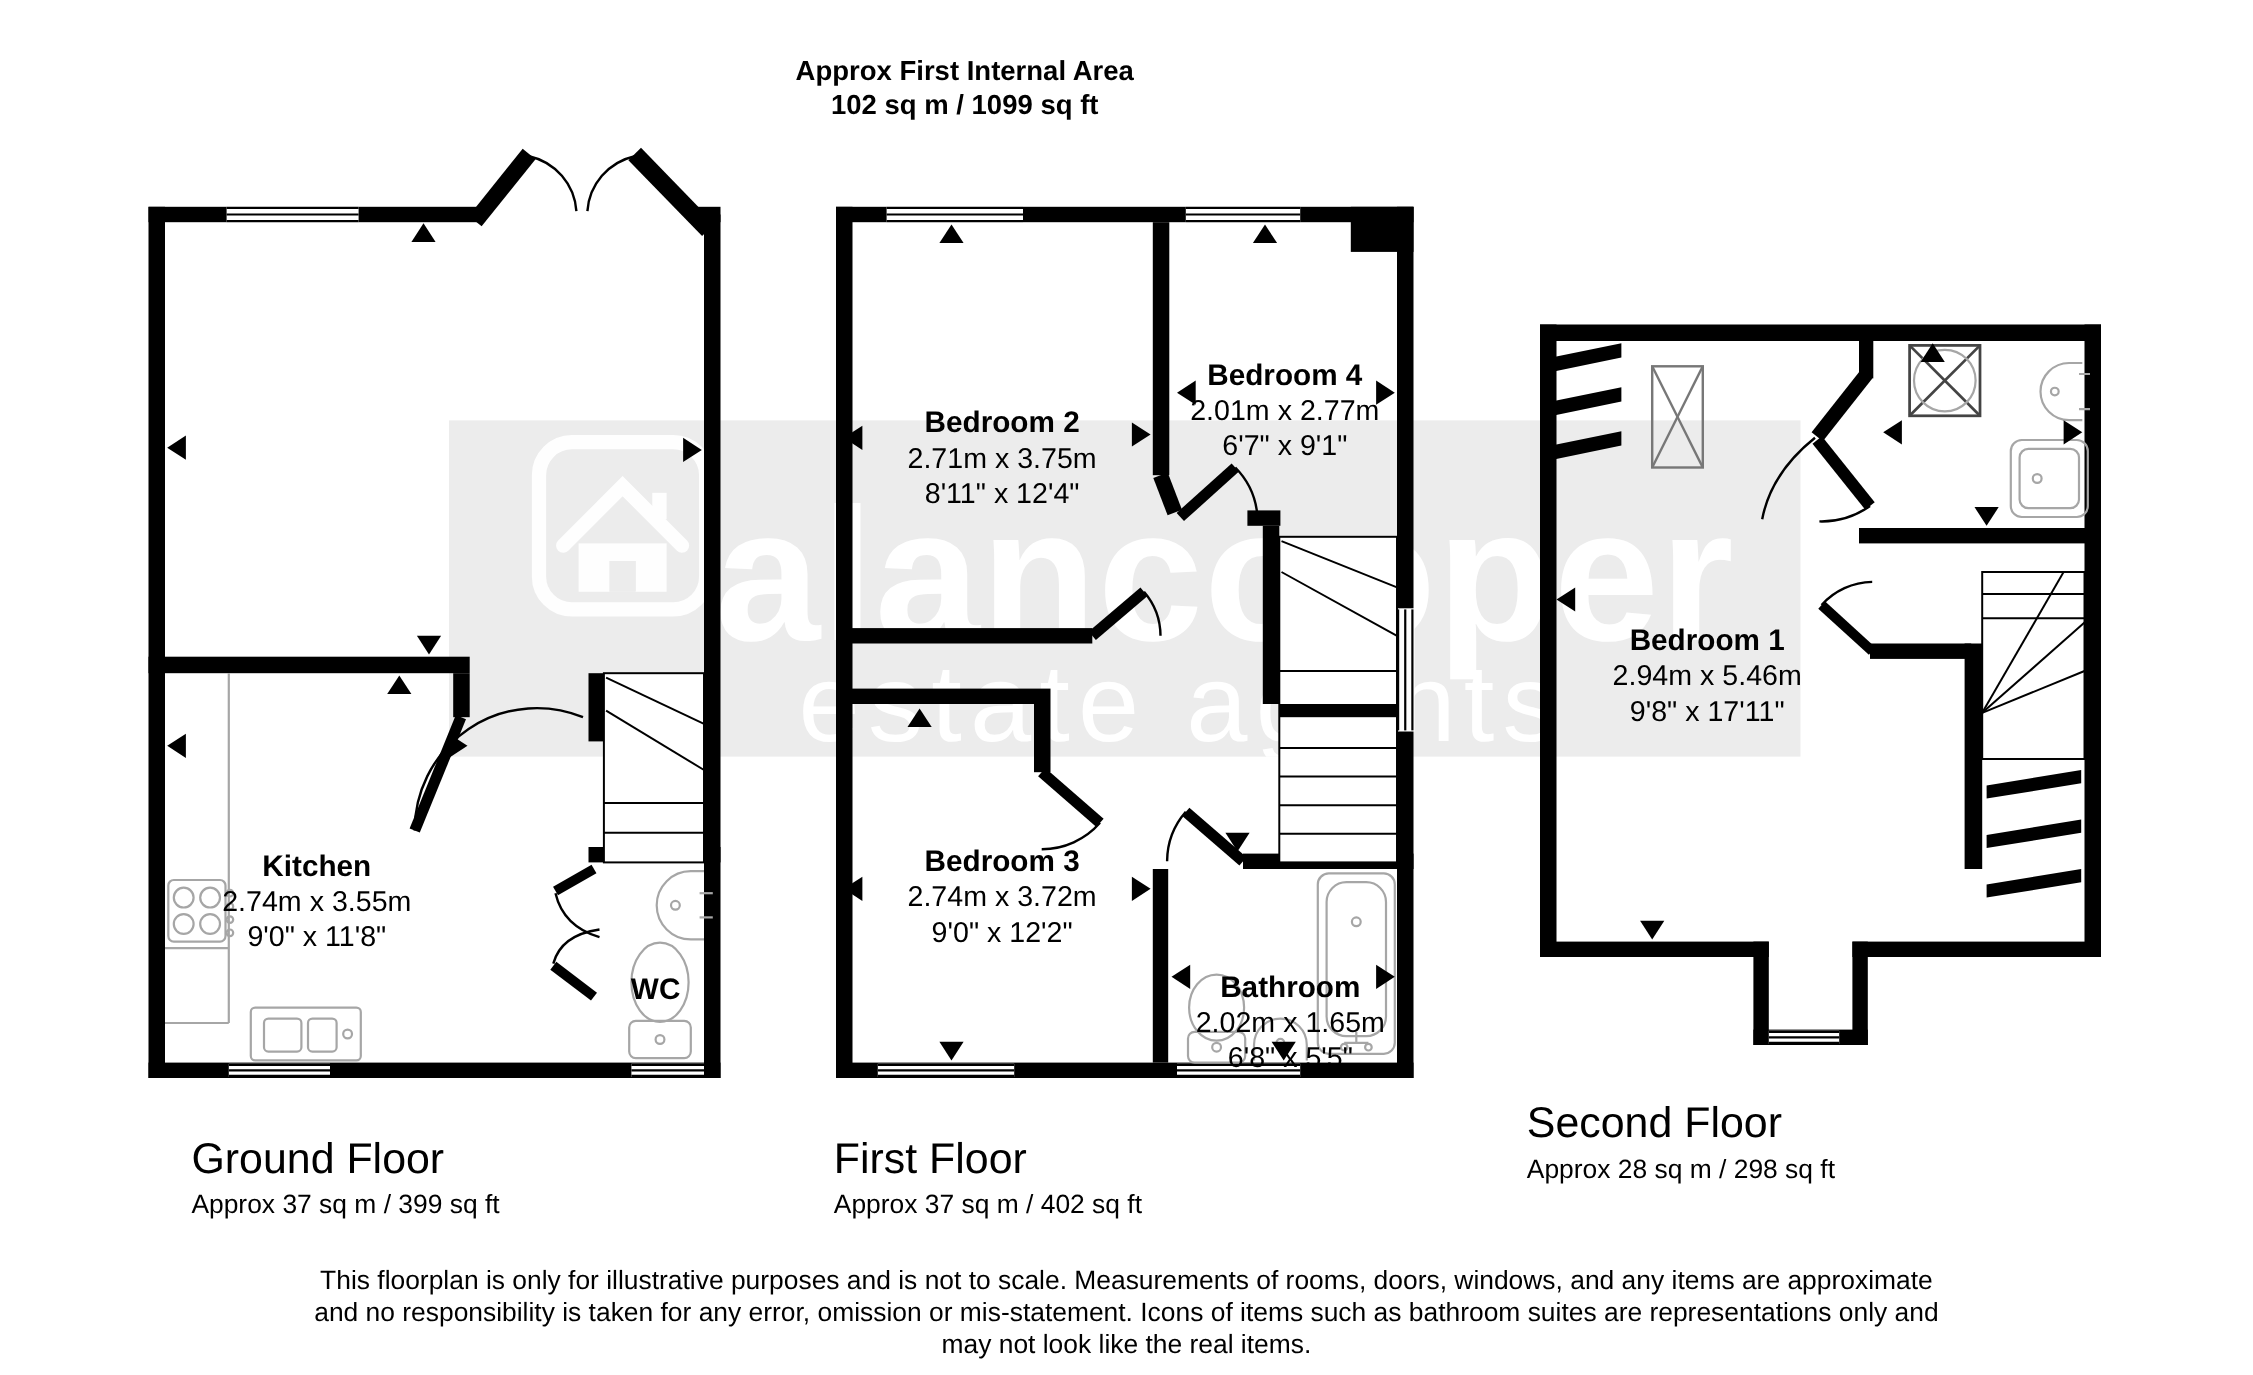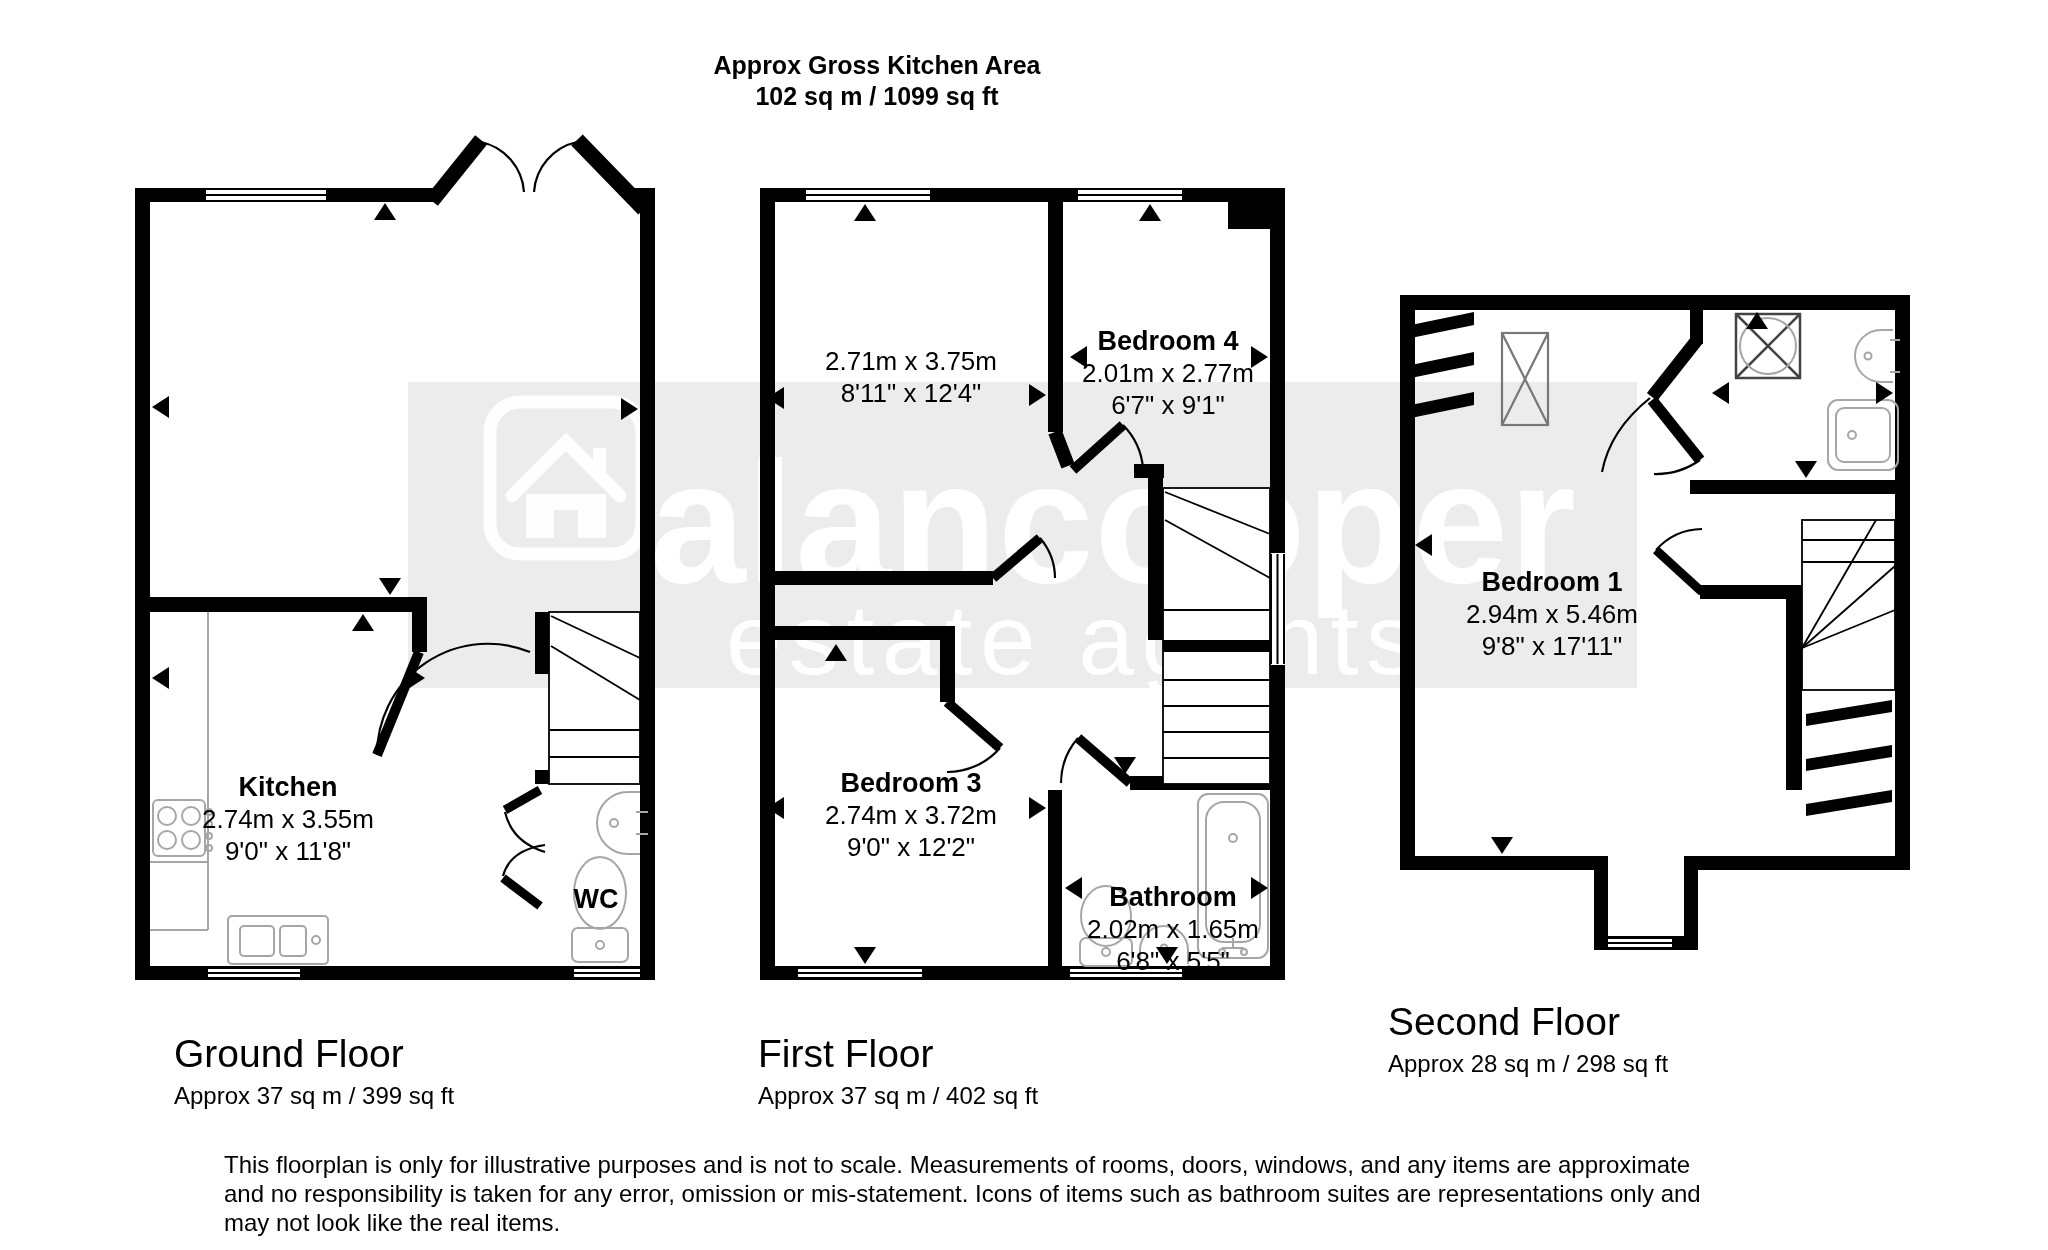--- a/index.html
+++ b/index.html
@@ -8,30 +8,30 @@
   .hdr{position:absolute;left:477px;top:50px;width:800px;text-align:center;z-index:3;}
   .hdr div{font-weight:bold;font-size:25px;line-height:31px;}
   .wm-band{position:absolute;left:408px;top:382px;width:1229px;height:306px;z-index:1;}
   .plan{position:absolute;left:0;top:0;z-index:2;}
   .room-label{position:absolute;z-index:3;text-align:center;width:360px;}
   .room-name{font-weight:bold;font-size:27px;line-height:32px;margin-top:23px;}
   .room-dim{font-size:26px;line-height:32px;}
   .floor-cap{position:absolute;z-index:3;}
   .floor-title{font-size:39px;line-height:44px;}
   .floor-area{font-size:24px;font-weight:normal;line-height:40px;}
-  .disclaimer{position:absolute;left:224px;top:1150px;width:1600px;z-index:3;
+  .disclaimer{position:absolute;left:224px;top:1150px;width:1600px;text-align:center;z-index:3;
               font-size:24px;line-height:29px;}
 </style>
 </head>
 <body>
 
 <div class="page">
 
   <div class="hdr">
-    <div>Approx Gross Kitchen Area</div>
+    <div>Approx First Internal Area</div>
     <div>102 sq m / 1099 sq ft</div>
   </div>
 
   <svg class="wm-band" width="1229" height="306" viewBox="0 0 1229 306">
     <rect x="0" y="0" width="1229" height="306" fill="#ececec"></rect>
     <g opacity="0.95">
       <rect x="82" y="20" width="152" height="152" rx="30" fill="none" stroke="#ffffff" stroke-width="13"></rect>
       <path d="M104,114 L158,60 L212,114" fill="none" stroke="#ffffff" stroke-width="13" stroke-linecap="round"></path>
       <rect x="118" y="112" width="80" height="44" fill="#ffffff"></rect>
       <rect x="185" y="66" width="13" height="24" fill="#ffffff"></rect>
@@ -357,20 +357,21 @@
   <div class="room-label" style="left:108px;top:748px;">
     <div class="room-name">Kitchen</div>
     <div class="room-dim">2.74m x 3.55m</div>
     <div class="room-dim">9'0" x 11'8"</div>
   </div>
   <div class="room-label" style="left:416px;top:860px;width:360px;">
     <div class="room-name">WC</div>
   </div>
 
   <div class="room-label" style="left:731px;top:345px;">
+    <div class="room-name">Bedroom 2</div>
     <div class="room-dim">2.71m x 3.75m</div>
     <div class="room-dim">8'11" x 12'4"</div>
   </div>
   <div class="room-label" style="left:988px;top:302px;">
     <div class="room-name">Bedroom 4</div>
     <div class="room-dim">2.01m x 2.77m</div>
     <div class="room-dim">6'7" x 9'1"</div>
   </div>
   <div class="room-label" style="left:731px;top:744px;">
     <div class="room-name">Bedroom 3</div>

